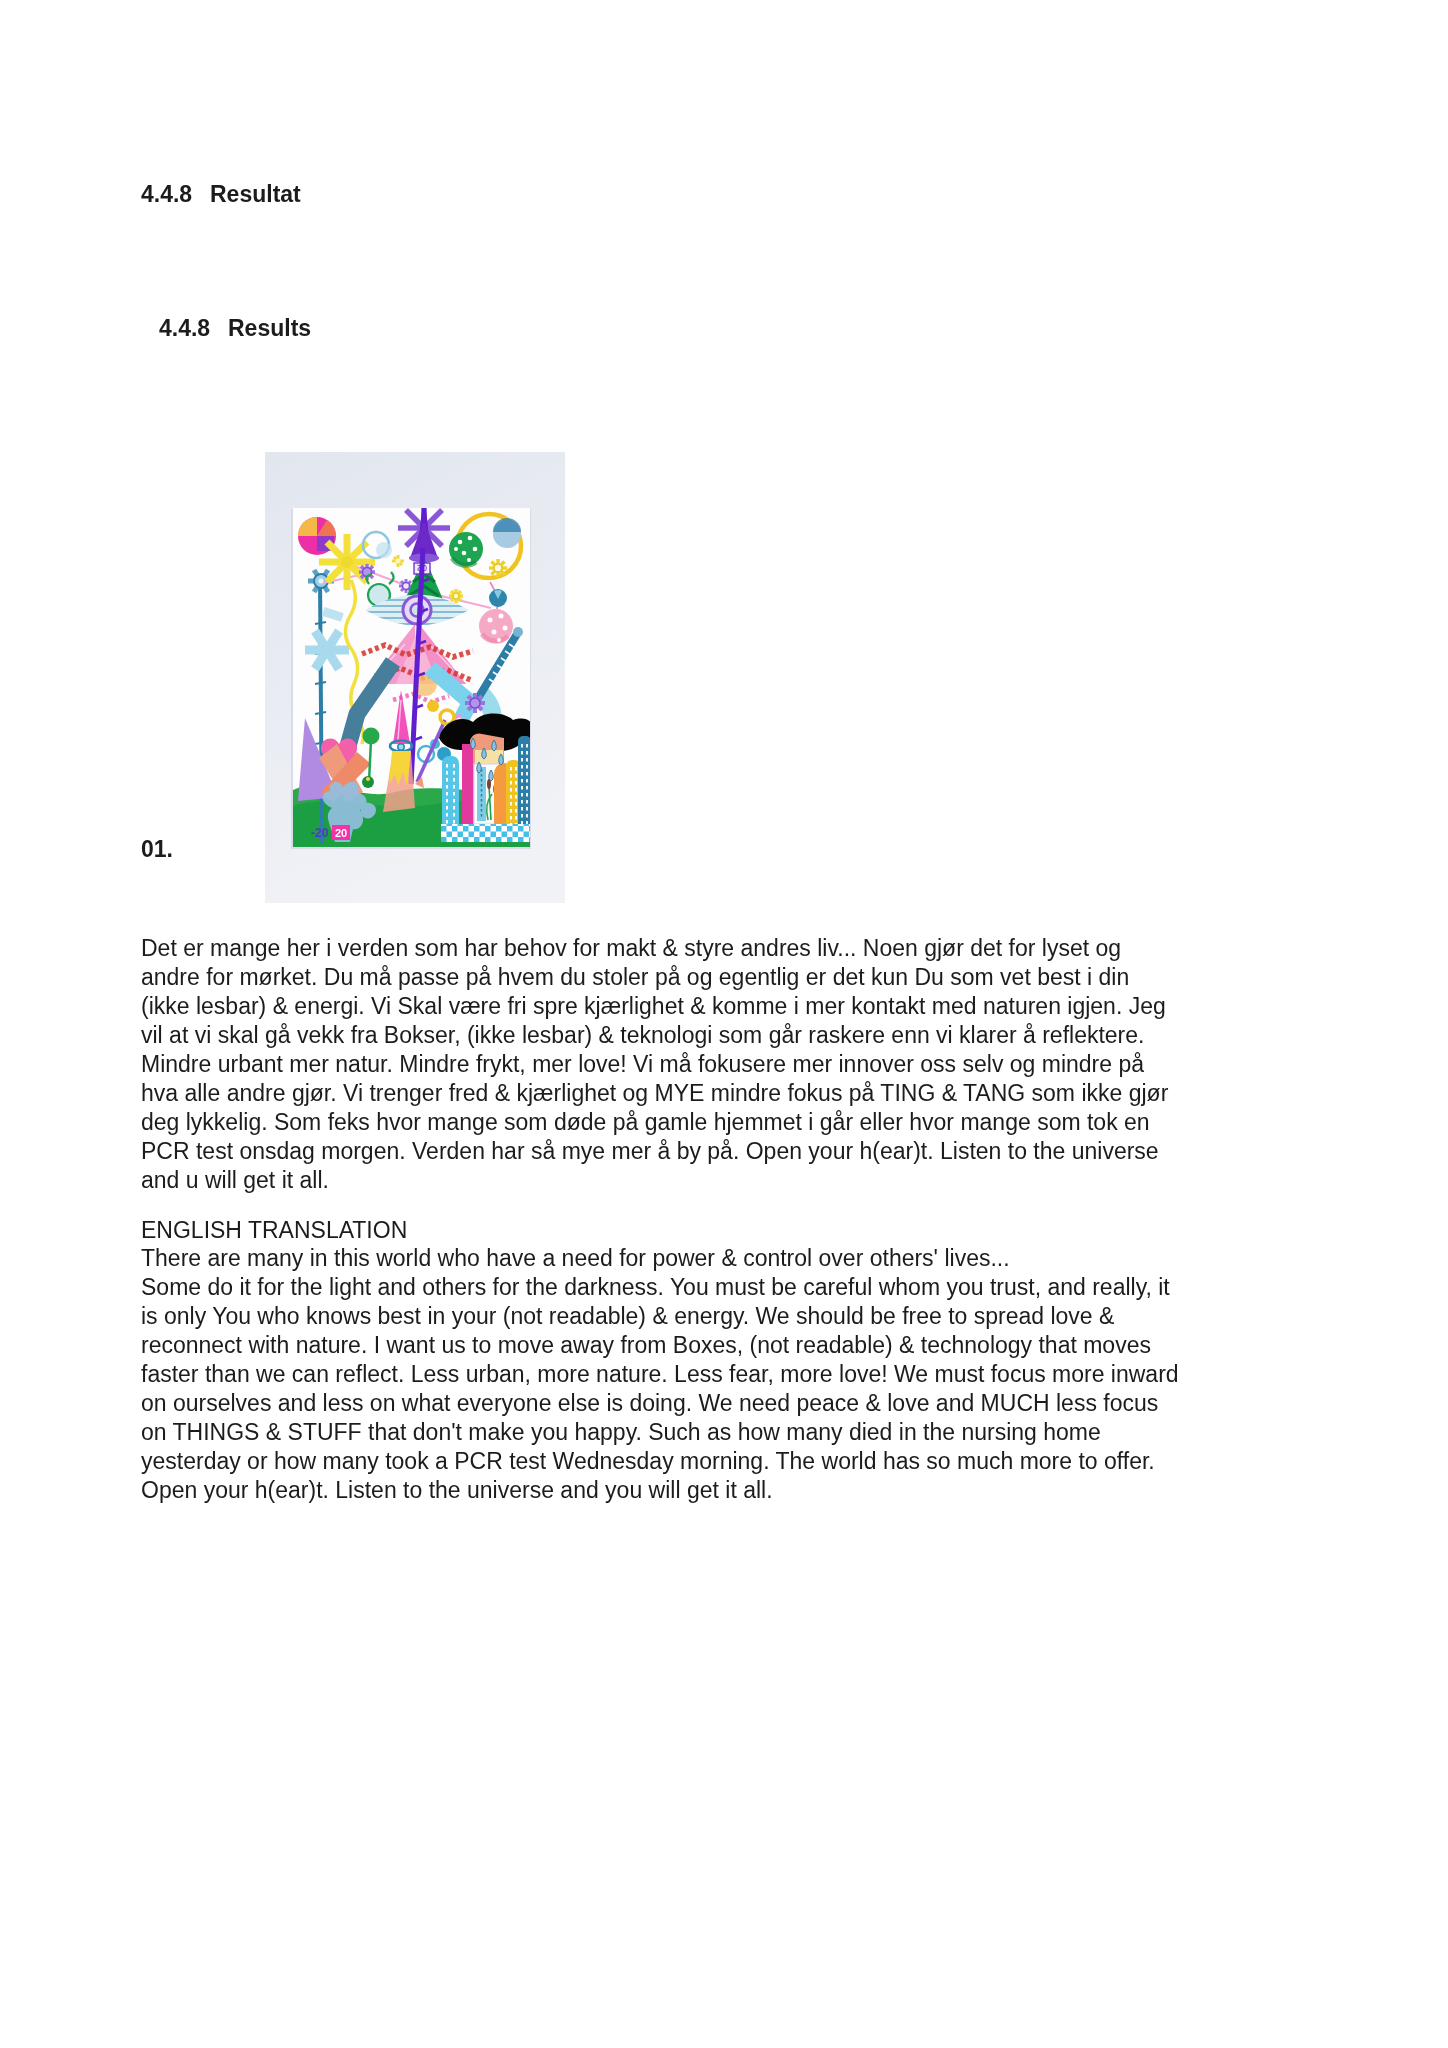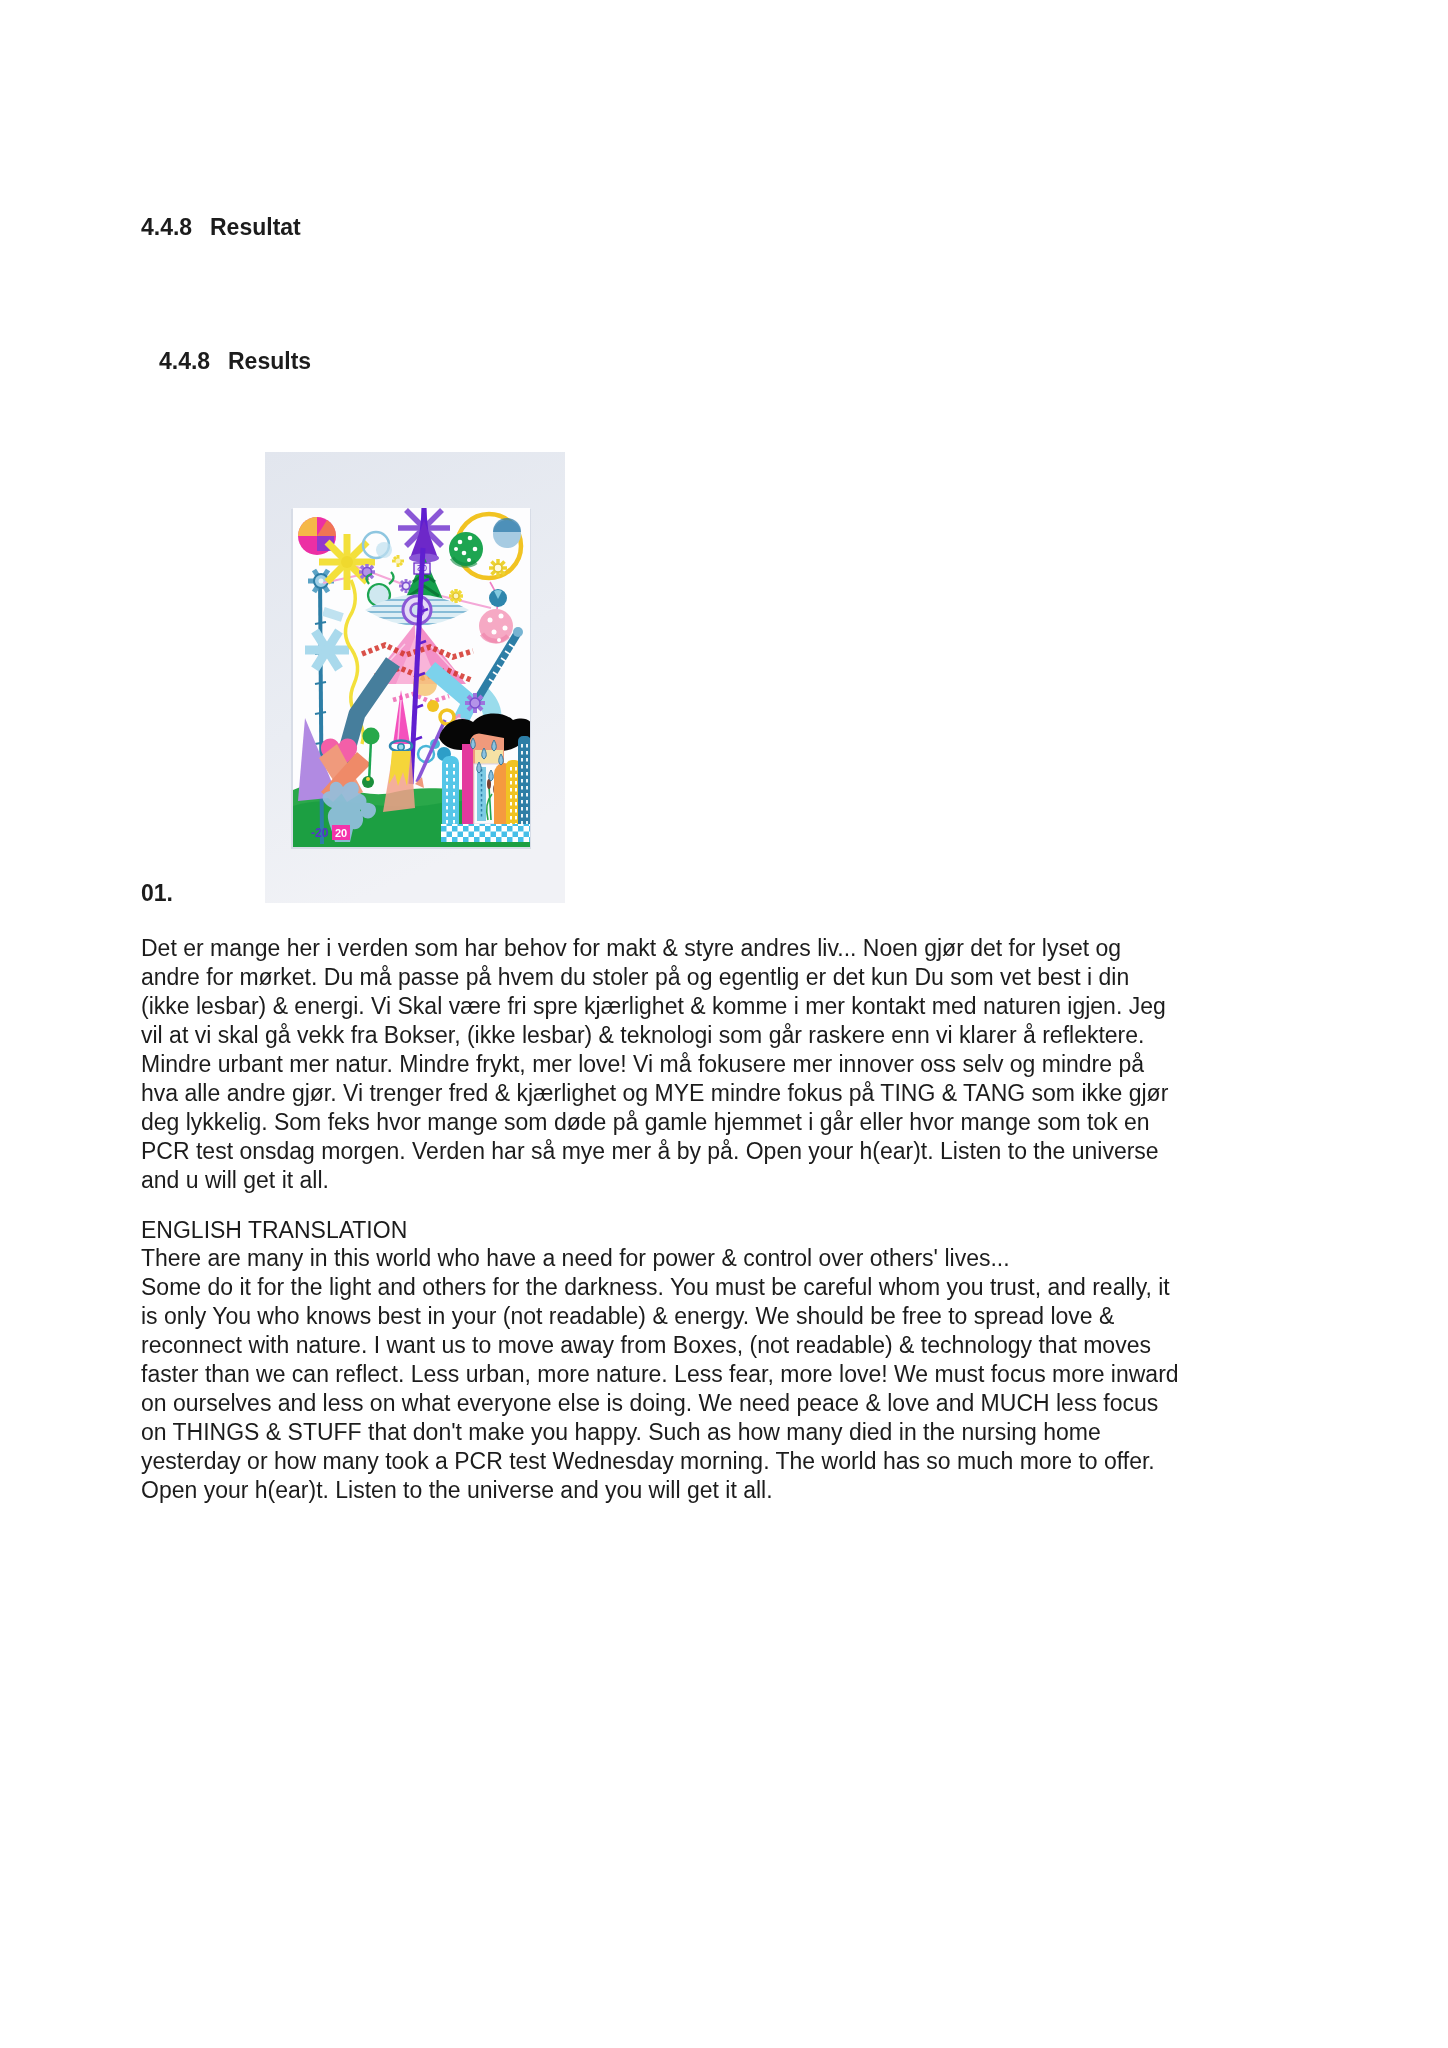--- a/index.html
+++ b/index.html
@@ -1,21 +1,21 @@
 <!DOCTYPE html>
 <html><head>
 <meta charset="utf-8">
 <style>
   html,body { margin:0; padding:0; background:#ffffff; }
   .page {
     position:relative; width:1448px; height:2048px; background:#ffffff;
     font-family:"Liberation Sans", sans-serif; color:#1c1c1c; overflow:hidden;
   }
   .abs { position:absolute; }
-  .heading { font-size:23px; line-height:29px; font-weight:bold; white-space:nowrap;margin-top:33px; }
+  .heading { font-size:23px; line-height:29px; font-weight:bold; white-space:nowrap; }
   .heading .num { display:inline-block; width:69px; }
   .body-text { font-size:23px; line-height:29px; white-space:pre-line; }
   .italic { }
   .bold { font-weight:bold; }
   .link { color:#2222ee; text-decoration:none; }
   .photo { position:absolute; left:265px; top:452px; width:300px; height:451px; }
   svg text { font-family:"Liberation Sans", sans-serif; }
 </style>
 </head>
 <body>
@@ -368,21 +368,21 @@
         <g>
           <text x="46" y="385" font-size="12" font-weight="bold" fill="#5533cc">-20</text>
           <rect x="67" y="373" width="18" height="15" fill="#f433ab"></rect>
           <text x="76" y="385" font-size="11" font-weight="bold" fill="#ffffff" text-anchor="middle">20</text>
         </g>
 
       </g>
     </svg>
   </div>
 
-  <div class="abs body-text bold" style="left:141px; top:879px;">01.</div>
+  <div class="abs body-text bold" style="left:141px; top:835px;">01.</div>
 
   <div class="abs body-text" style="left:141px; top:934px; width:1240px;">Det er mange her i verden som har behov for makt &amp; styre andres liv... Noen gjør det for lyset og
 andre for mørket. Du må passe på hvem du stoler på og egentlig er det kun Du som vet best i din
 (ikke lesbar) &amp; energi. Vi Skal være fri spre kjærlighet &amp; komme i mer kontakt med naturen igjen. Jeg
 vil at vi skal gå vekk fra Bokser, (ikke lesbar) &amp; teknologi som går raskere enn vi klarer å reflektere.
 Mindre urbant mer natur. Mindre frykt, mer love! Vi må fokusere mer innover oss selv og mindre på
 hva alle andre gjør. Vi trenger fred &amp; kjærlighet og MYE mindre fokus på TING &amp; TANG som ikke gjør
 deg lykkelig. Som feks hvor mange som døde på gamle hjemmet i går eller hvor mange som tok en
 PCR test onsdag morgen. Verden har så mye mer å by på. Open your h(ear)t. Listen to the universe
 and u will get it all.</div>

